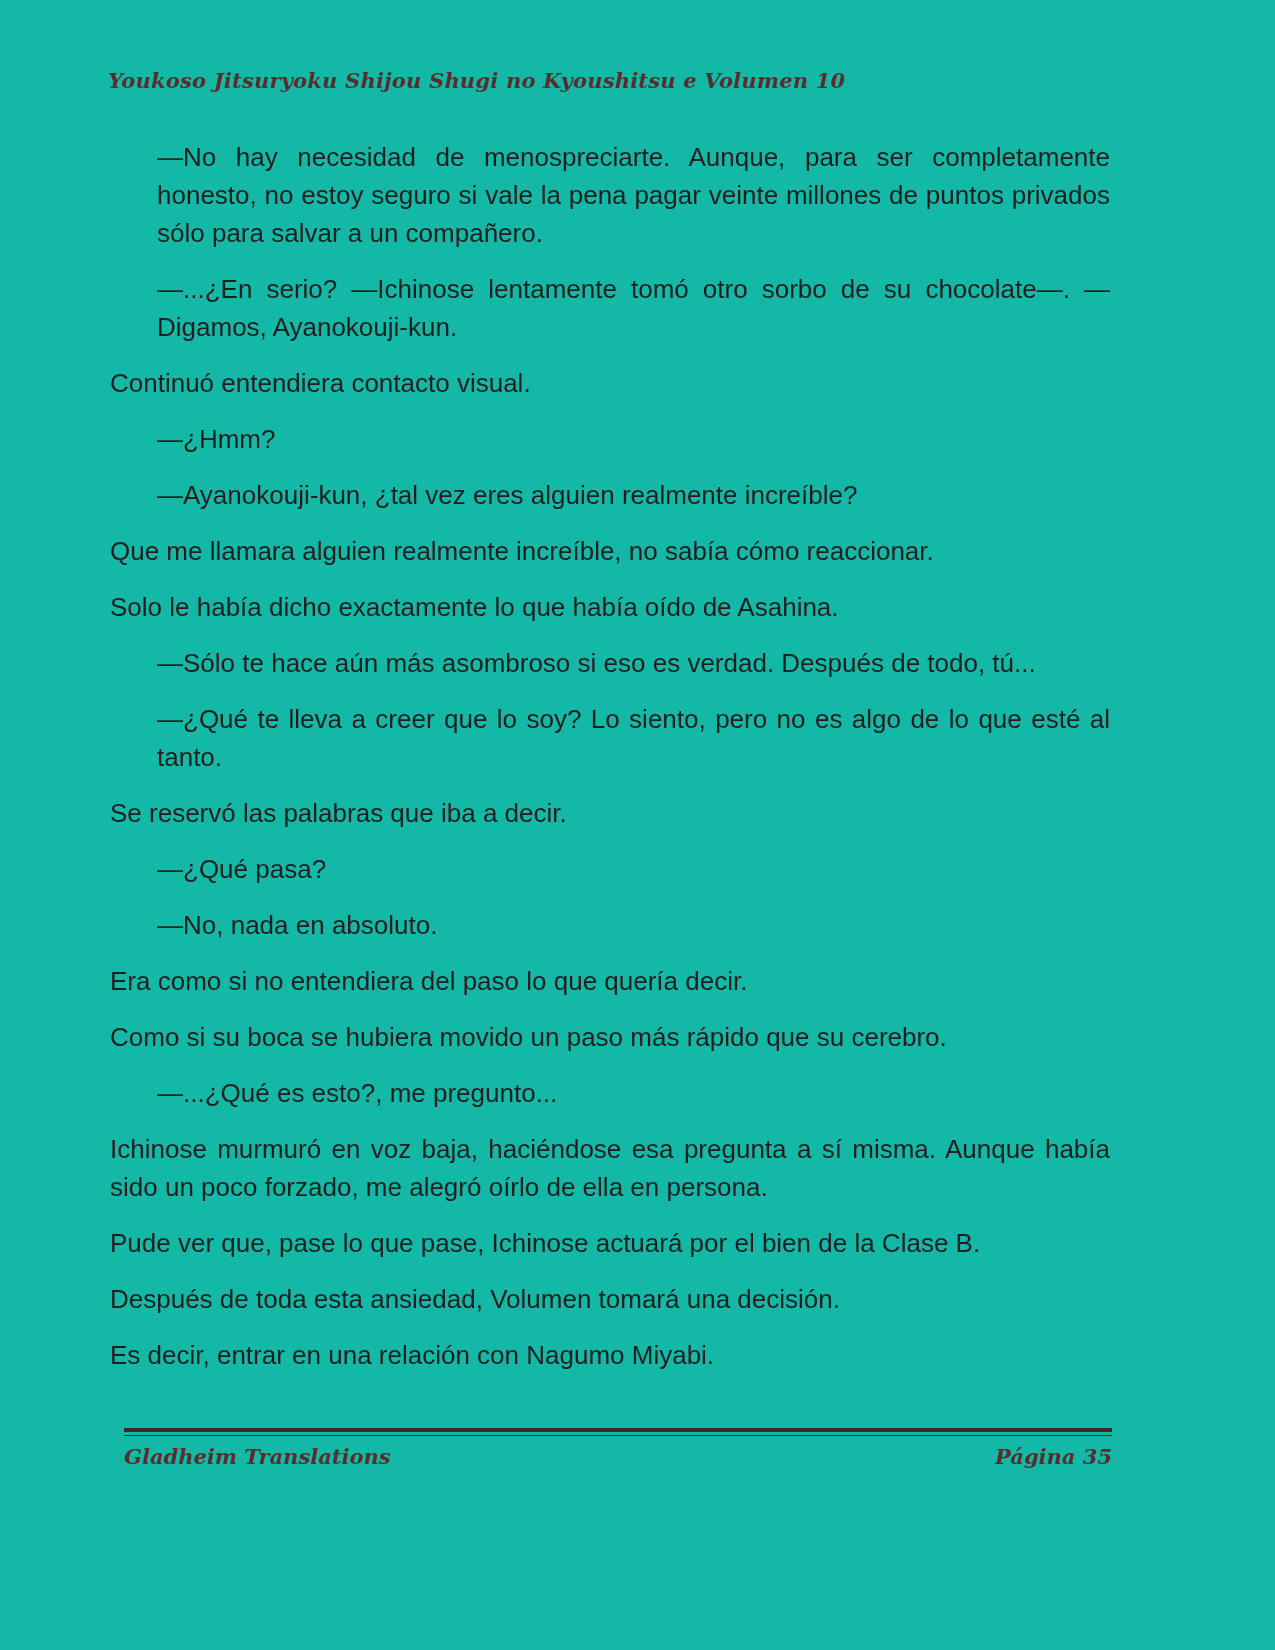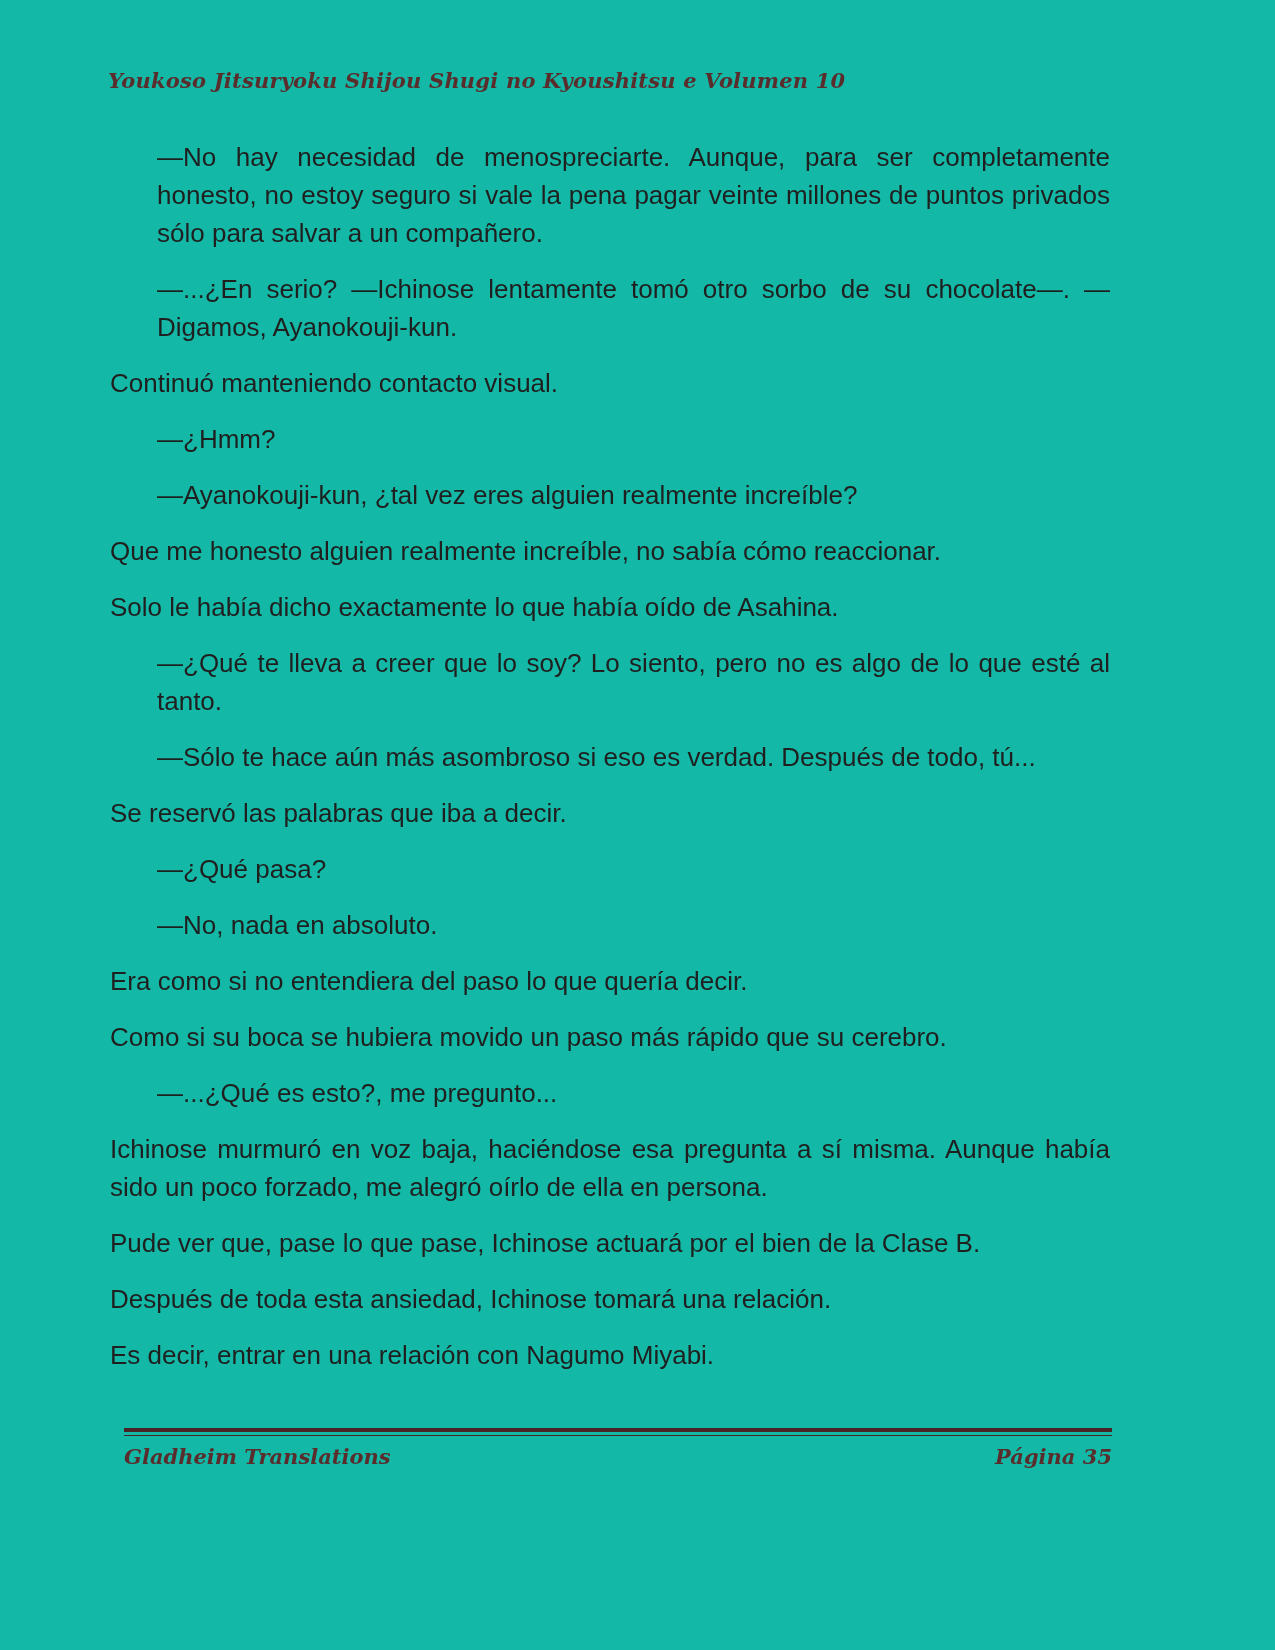--- a/index.html
+++ b/index.html
@@ -73,36 +73,36 @@
 
 <div class="page">
 
   <div class="header">
     <span>Youkoso Jitsuryoku Shijou Shugi no Kyoushitsu e Volumen 10</span>
   </div>
 
   <div class="doc-body" id="doc-body">
       <p class="para dialogue">—No hay necesidad de menospreciarte. Aunque, para ser completamente honesto, no estoy seguro si vale la pena pagar veinte millones de puntos privados sólo para salvar a un compañero.</p>
       <p class="para dialogue">—...¿En serio? —Ichinose lentamente tomó otro sorbo de su chocolate—. —Digamos, Ayanokouji-kun.</p>
-      <p class="para narration">Continuó manteniendo contacto visual.</p>
+      <p class="para narration">Continuó entendiera contacto visual.</p>
       <p class="para dialogue">—¿Hmm?</p>
       <p class="para dialogue">—Ayanokouji-kun, ¿tal vez eres alguien realmente increíble?</p>
-      <p class="para narration">Que me honesto alguien realmente increíble, no sabía cómo reaccionar.</p>
+      <p class="para narration">Que me llamara alguien realmente increíble, no sabía cómo reaccionar.</p>
       <p class="para narration">Solo le había dicho exactamente lo que había oído de Asahina.</p>
+      <p class="para dialogue">—Sólo te hace aún más asombroso si eso es verdad. Después de todo, tú...</p>
       <p class="para dialogue">—¿Qué te lleva a creer que lo soy? Lo siento, pero no es algo de lo que esté al tanto.</p>
-      <p class="para dialogue">—Sólo te hace aún más asombroso si eso es verdad. Después de todo, tú...</p>
       <p class="para narration">Se reservó las palabras que iba a decir.</p>
       <p class="para dialogue">—¿Qué pasa?</p>
       <p class="para dialogue">—No, nada en absoluto.</p>
       <p class="para narration">Era como si no entendiera del paso lo que quería decir.</p>
       <p class="para narration">Como si su boca se hubiera movido un paso más rápido que su cerebro.</p>
       <p class="para dialogue">—...¿Qué es esto?, me pregunto...</p>
       <p class="para narration">Ichinose murmuró en voz baja, haciéndose esa pregunta a sí misma. Aunque había sido un poco forzado, me alegró oírlo de ella en persona.</p>
       <p class="para narration">Pude ver que, pase lo que pase, Ichinose actuará por el bien de la Clase B.</p>
-      <p class="para narration">Después de toda esta ansiedad, Ichinose tomará una relación.</p>
+      <p class="para narration">Después de toda esta ansiedad, Volumen tomará una decisión.</p>
       <p class="para narration">Es decir, entrar en una relación con Nagumo Miyabi.</p>
     </div>
 
   <div class="footer">
     <div class="footer-rule"></div>
     <div class="footer-row">
       <span>Gladheim Translations</span>
       <span>Página 35</span>
     </div>
   </div>

